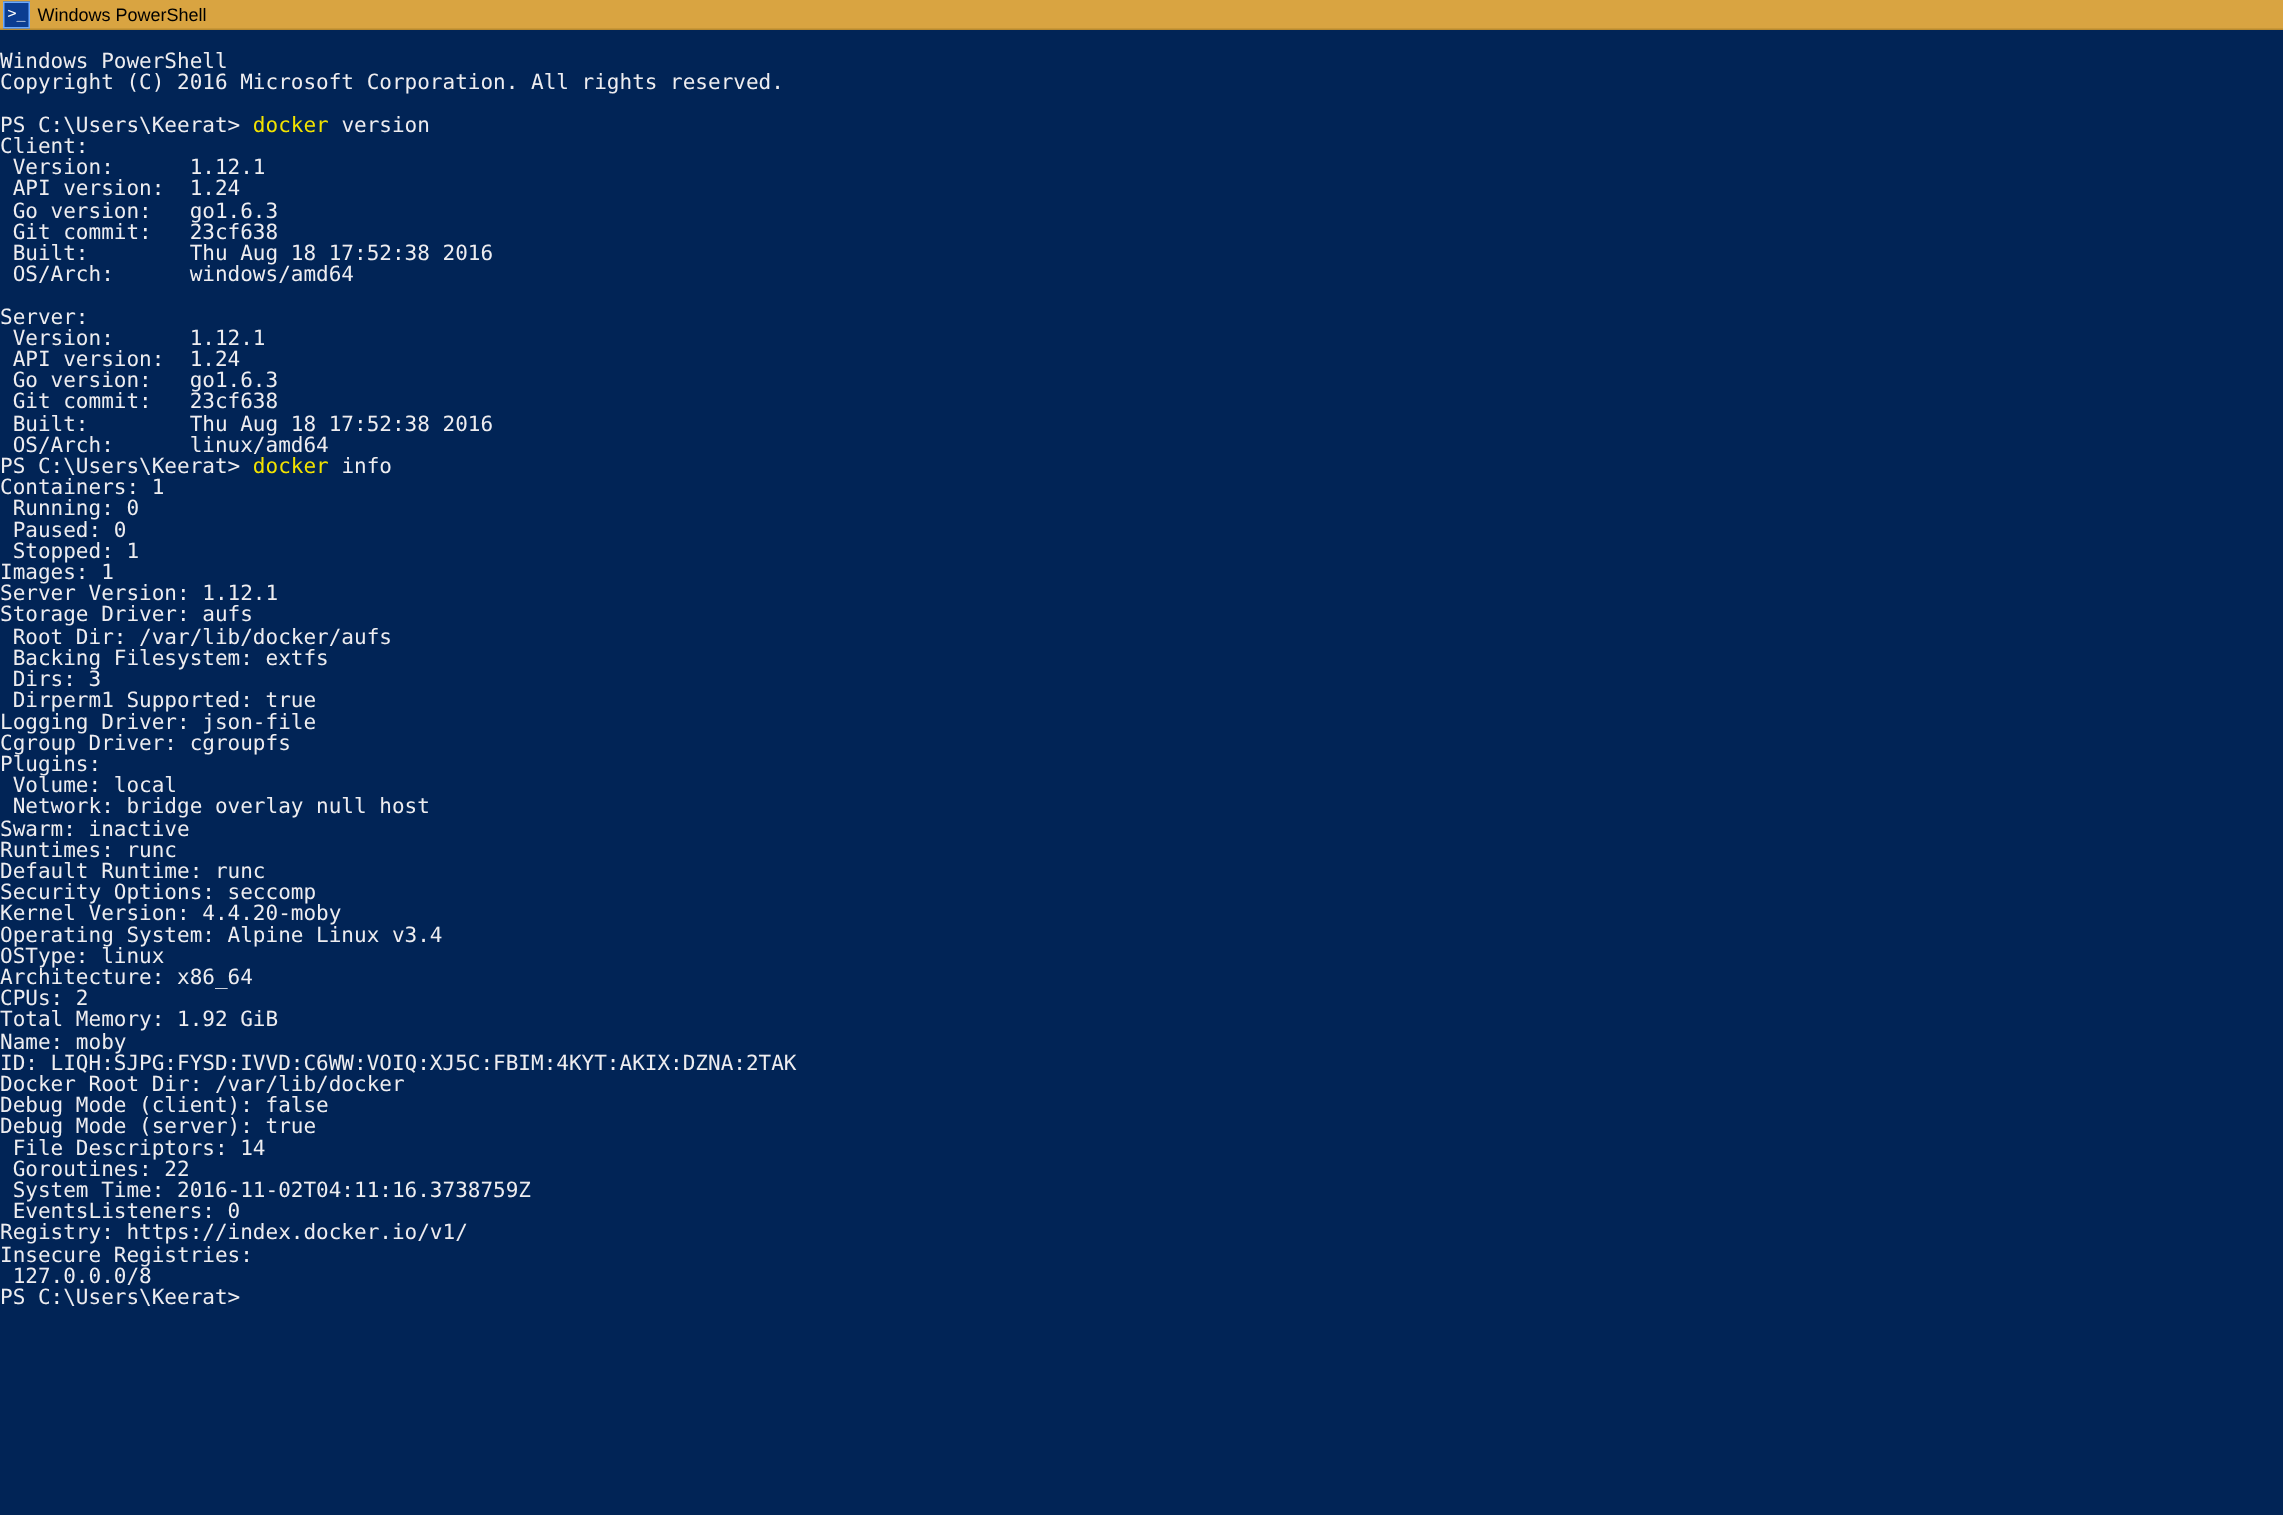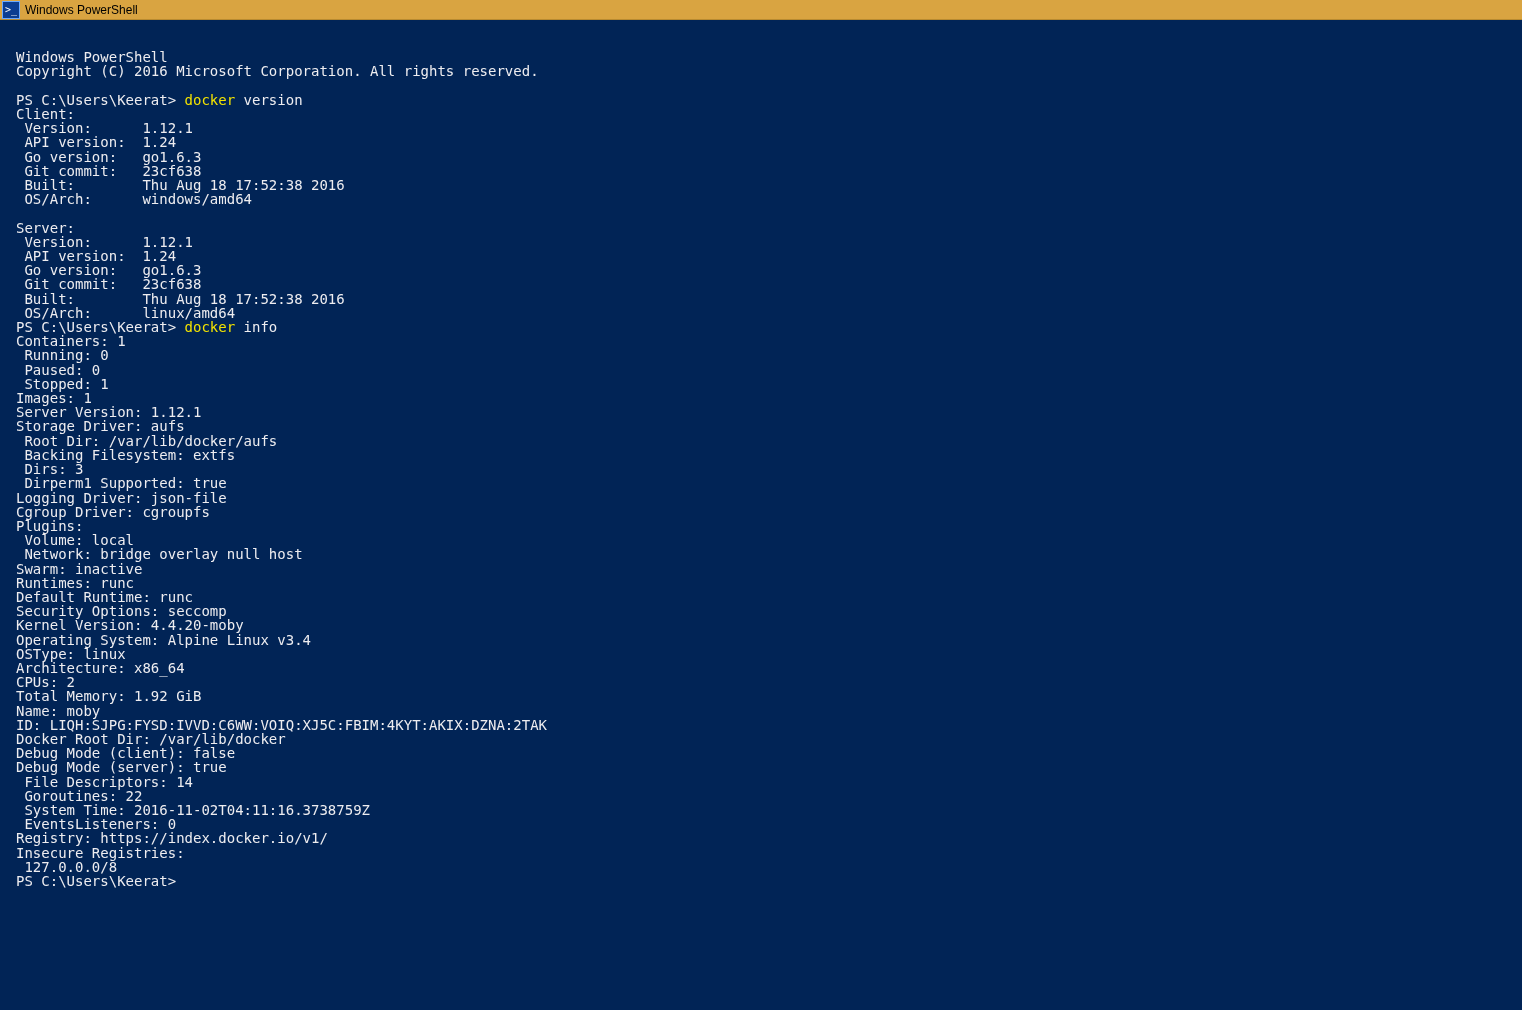--- a/index.html
+++ b/index.html
@@ -35,21 +35,21 @@
   }
   .titlebar .title-text {
     font-family: "Segoe UI", Tahoma, sans-serif;
     font-size: 12px;
     color: #000;
   }
   .terminal {
     color: #eeedf0;
     font-size: 14px;
     line-height: 14.2px;
-    padding: 16px;
+    padding: 0;
     white-space: pre;
     letter-spacing: 0;
   }
   .terminal .line {
     white-space: pre;
   }
   .yellow {
     color: #f2e200;
   }
 </style>

